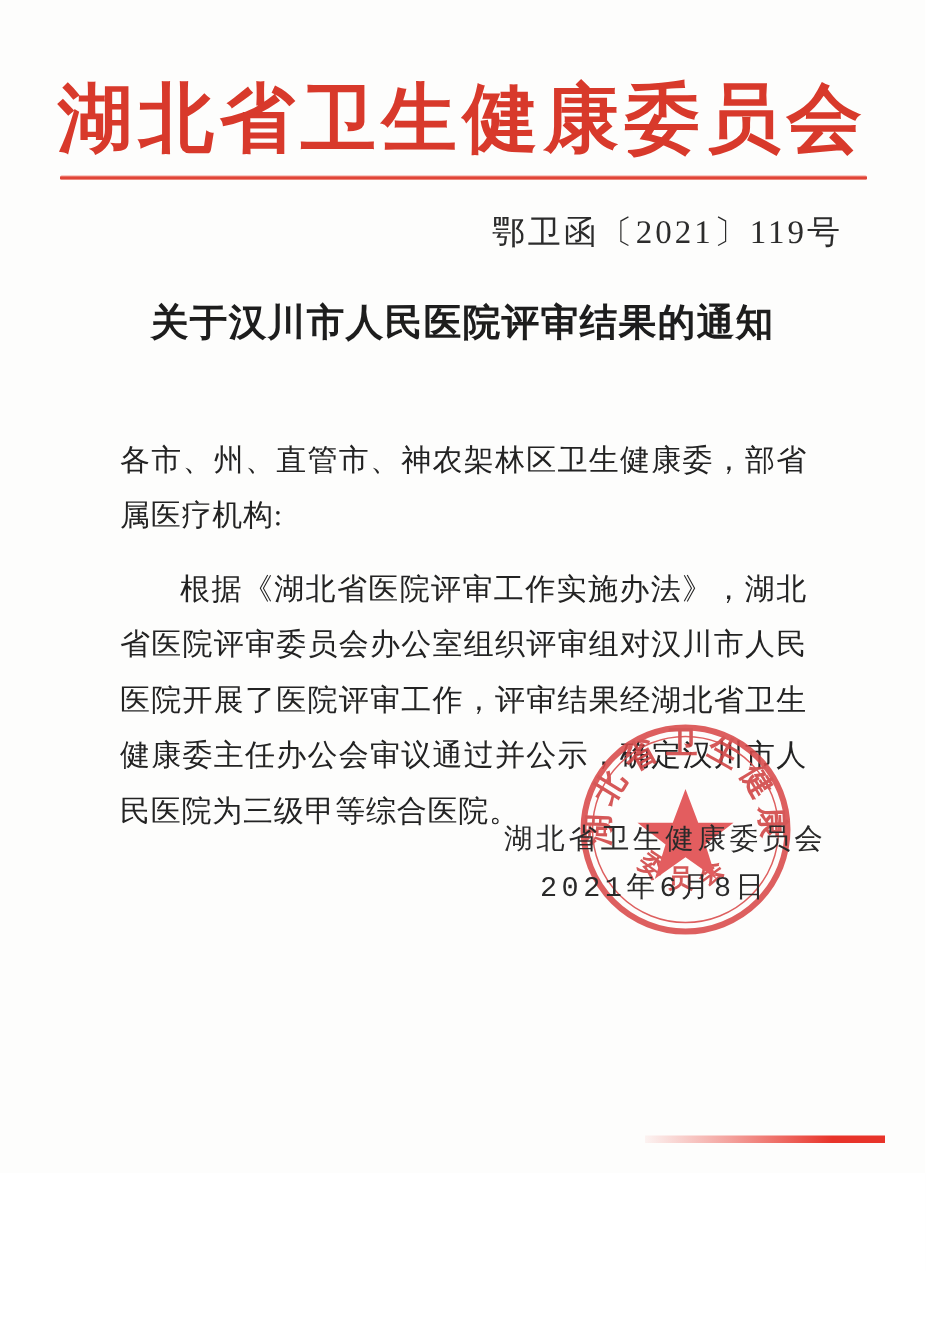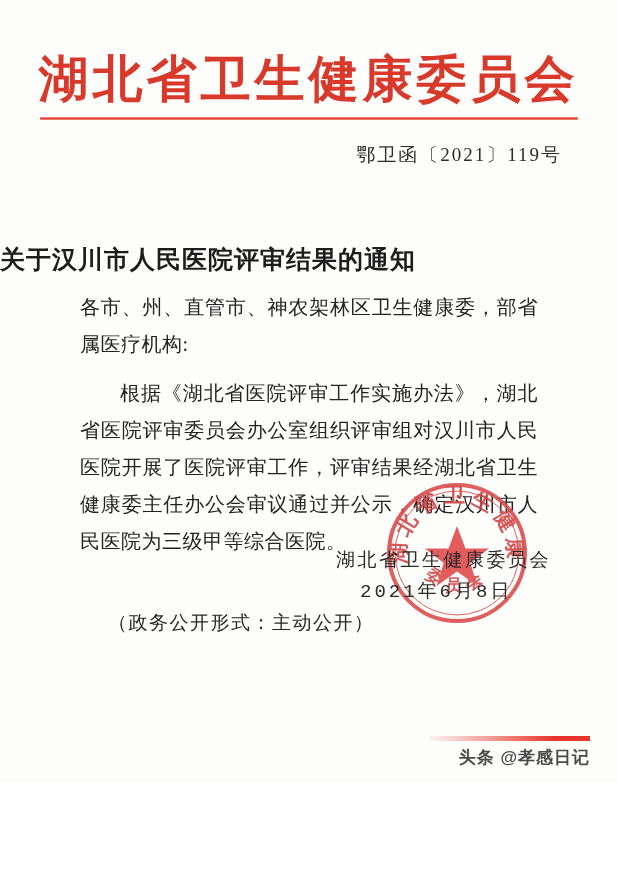--- a/index.html
+++ b/index.html
@@ -43,40 +43,40 @@
     height: 3px;
     background: linear-gradient(to bottom, #f49a90 0%, #e04437 45%, #e04437 70%, #f5b2a8 100%);
     border-radius: 1px;
   }
 
   
   #doc-number {
     position: absolute;
     right: 55px;
     top: 142px;
-    font-size: 19px;
+    font-size: 22px;
     line-height: 26px;
     letter-spacing: 2px;
     color: #2c2c2c;
     white-space: nowrap;
   }
 
   
   #notice-title {
     position: absolute;
     left: 0;
     top: 198px;
     width: 617px;
+    text-align: center;
     font-size: 25px;
     line-height: 36px;
     font-weight: 700;
     letter-spacing: 1px;
     color: #1d1d1d;
     white-space: nowrap;
-    margin-top: 44px;
   }
 
   
   #body-block {
     position: absolute;
     left: 68px;
     top: 277px;
     width: 482px;
     font-size: 20px;
     line-height: 37px;
@@ -192,20 +192,18 @@
       </text>
       <polygon points="71,44 79.5,66.5 103,66.5 84.3,81 91.5,104 71,89.5 50.5,104 57.7,81 39,66.5 62.5,66.5" fill="#e0484a"></polygon>
     </svg>
   </div>
 
   <div id="signature-block">
     <div id="signature-org">湖北省卫生健康委员会</div>
     <div id="signature-date">2021年6月8日</div>
   </div>
 
-  <div id="disclosure-note">（政务公开形式：主动公开）</div>
 
   <div id="watermark">
     <div id="watermark-bar"></div>
-    <div id="watermark-text">头条 @孝感日记</div>
   </div>
 
 </div>
 
 </body></html>

